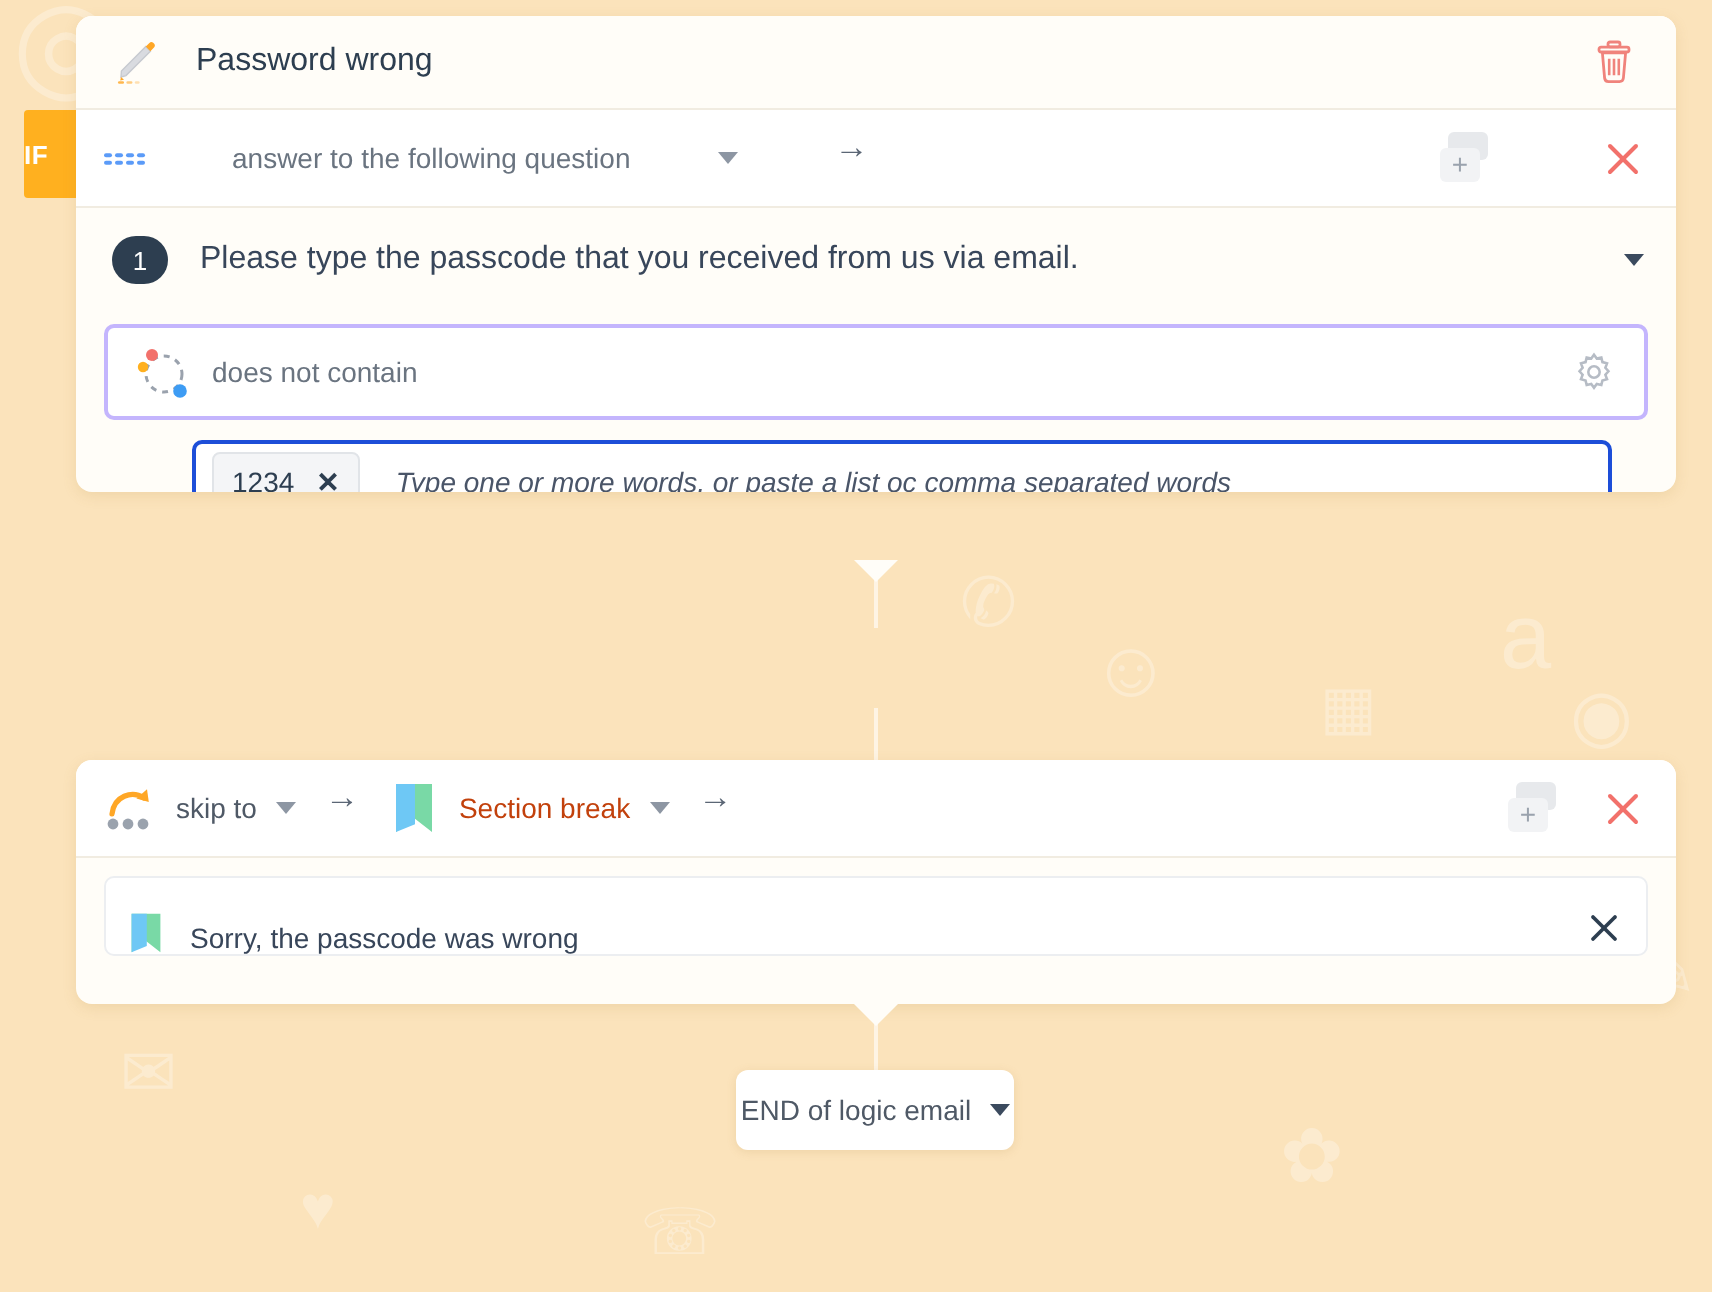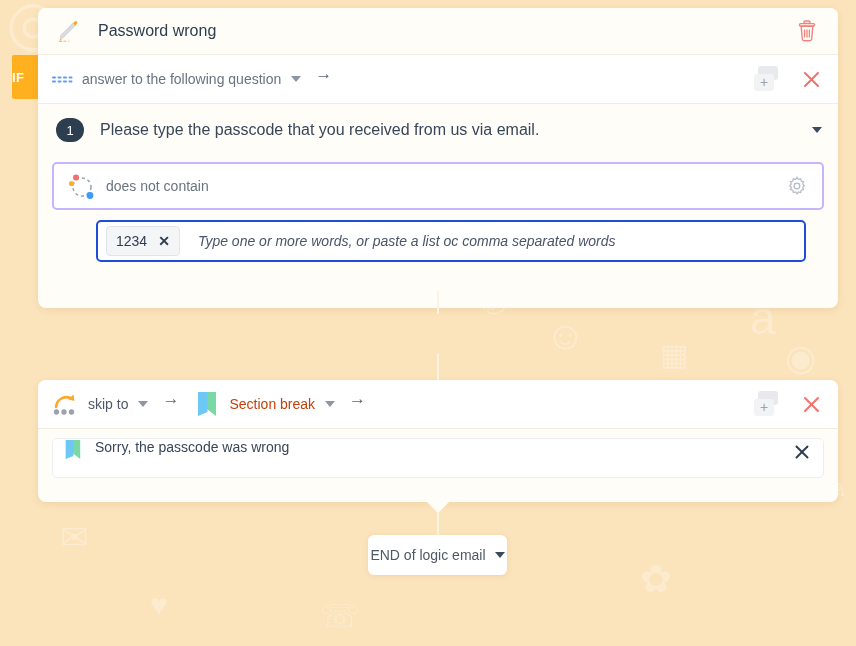--- a/index.html
+++ b/index.html
@@ -58,21 +58,21 @@
     background: #fffdf8;
     border-radius: 8px;
     box-shadow: 0 2px 7px rgba(180, 140, 70, 0.16);
     overflow: hidden;
   }
 
   .card-if {
     left: 38px;
     top: 8px;
     width: 800px;
-    height: 300px;
+    height: 238px;
   }
 
   .card-then {
     left: 38px;
     top: 380px;
     width: 800px;
     height: 122px;
   }
 
   
@@ -105,20 +105,21 @@
   }
 
   
   .cond-row {
     height: 49px;
     display: flex;
     align-items: center;
     padding: 0 14px 0 14px;
     background: #ffffff;
     border-bottom: 1px solid #f1ece1;
+    gap: 34px;
   }
   .dots-icon {
     width: 24px;
     height: 24px;
     display: flex;
     align-items: center;
     justify-content: center;
     margin-right: 6px;
   }
   .cond-label {
@@ -311,21 +312,21 @@
     margin-right: 10px;
   }
 
   .target-row {
     margin: 9px 14px 0 14px;
     height: 40px;
     background: #ffffff;
     border: 1px solid #eceef1;
     border-radius: 5px;
     display: flex;
-    align-items: flex-start;
+    align-items: flex-end;
     padding: 0 8px 0 12px;
   }
   .target-label {
     font-size: 14px;
     color: #38465a;
     margin-left: 14px;
     flex: 1;
   }
   .target-x {
     width: 26px;

